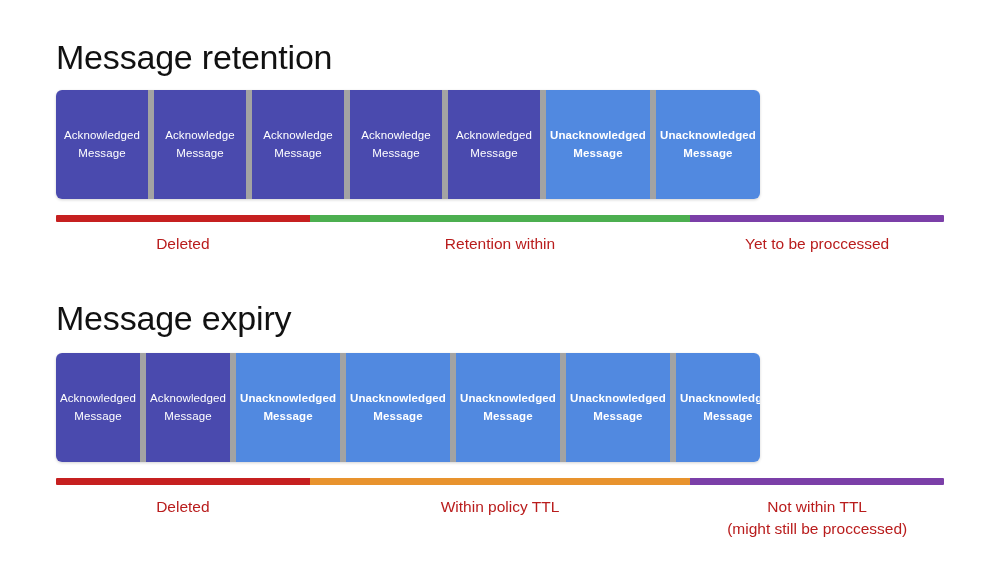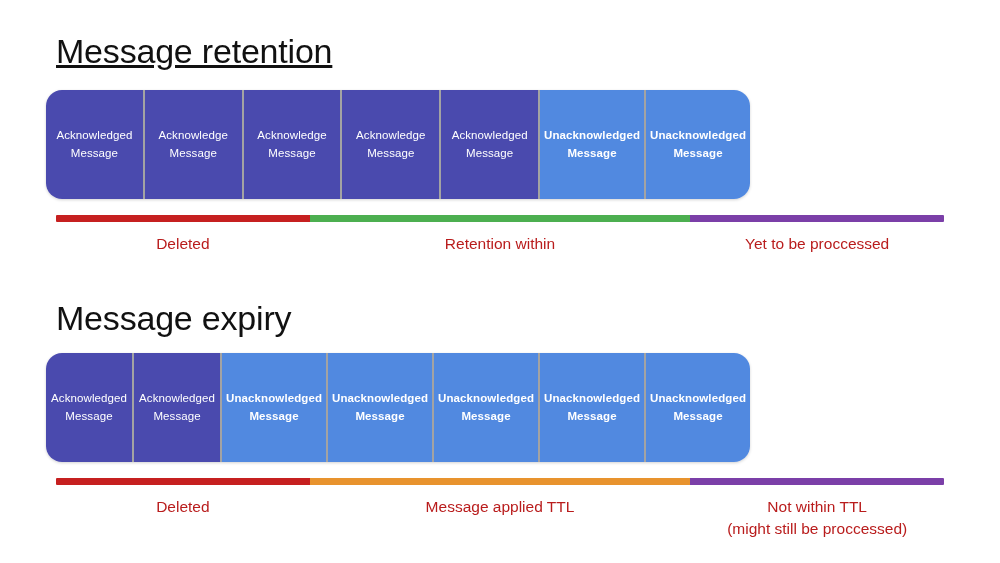--- a/index.html
+++ b/index.html
@@ -25,52 +25,52 @@
   .section-title {
     position: absolute;
     left: 56px;
     font-size: 34px;
     font-weight: 400;
     letter-spacing: -0.2px;
     color: #111111;
     line-height: 1;
     white-space: nowrap;
   }
-  #title-retention { top: 34px; text-decoration: underline; }
+  #title-retention { top: 40px; }
   #title-expiry    { top: 301px; }
 
   
   .strip {
     position: absolute;
-    left: 46px;
+    left: 56px;
     width: 704px;
     height: 109px;
     display: flex;
-    border-radius: 16px;
+    border-radius: 6px;
     overflow: hidden;
     box-shadow: 0 1px 3px rgba(0,0,0,0.18);
   }
   #strip-retention { top: 90px; }
   #strip-expiry    { top: 353px; }
 
   .msg-box {
     flex: 1 1 0;
     display: flex;
     align-items: center;
     justify-content: center;
     text-align: center;
     color: #ffffff;
     font-size: 11.5px;
     line-height: 1.55;
     letter-spacing: 0.1px;
     position: relative;
     box-sizing: border-box;
   }
   .msg-box + .msg-box {
-    border-left: 2px solid #a3a3a3;
+    border-left: 6px solid #a3a3a3;
   }
   .msg-box.ack   { background: #4a4aae; }
   .msg-box.unack { background: #5189e0; font-weight: bold; }
   .msg-label { display: block; padding: 0 4px; }
 
   
   .legend-bar {
     position: absolute;
     left: 56px;
     width: 888px;
@@ -173,17 +173,17 @@
     </div>
 
   <div class="legend-bar" id="bar-expiry">
       <div class="bar-seg" style="background: rgb(198, 32, 32); flex: 2 1 0px;"></div>
       <div class="bar-seg" style="background: rgb(232, 147, 46); flex: 3 1 0px;"></div>
       <div class="bar-seg" style="background: rgb(123, 63, 168); flex: 2 1 0px;"></div>
     </div>
 
   <div class="legend-labels" id="labels-expiry">
       <div class="legend-label" style="flex: 2 1 0px;"><span>Deleted</span></div>
-      <div class="legend-label" style="flex: 3 1 0px;"><span>Message applied TTL</span></div>
+      <div class="legend-label" style="flex: 3 1 0px;"><span>Within policy TTL</span></div>
       <div class="legend-label" style="flex: 2 1 0px;"><span>Not within TTL</span><span class="sub">(might still be proccessed)</span></div>
     </div>
 
 </div>
 
 </body></html>

